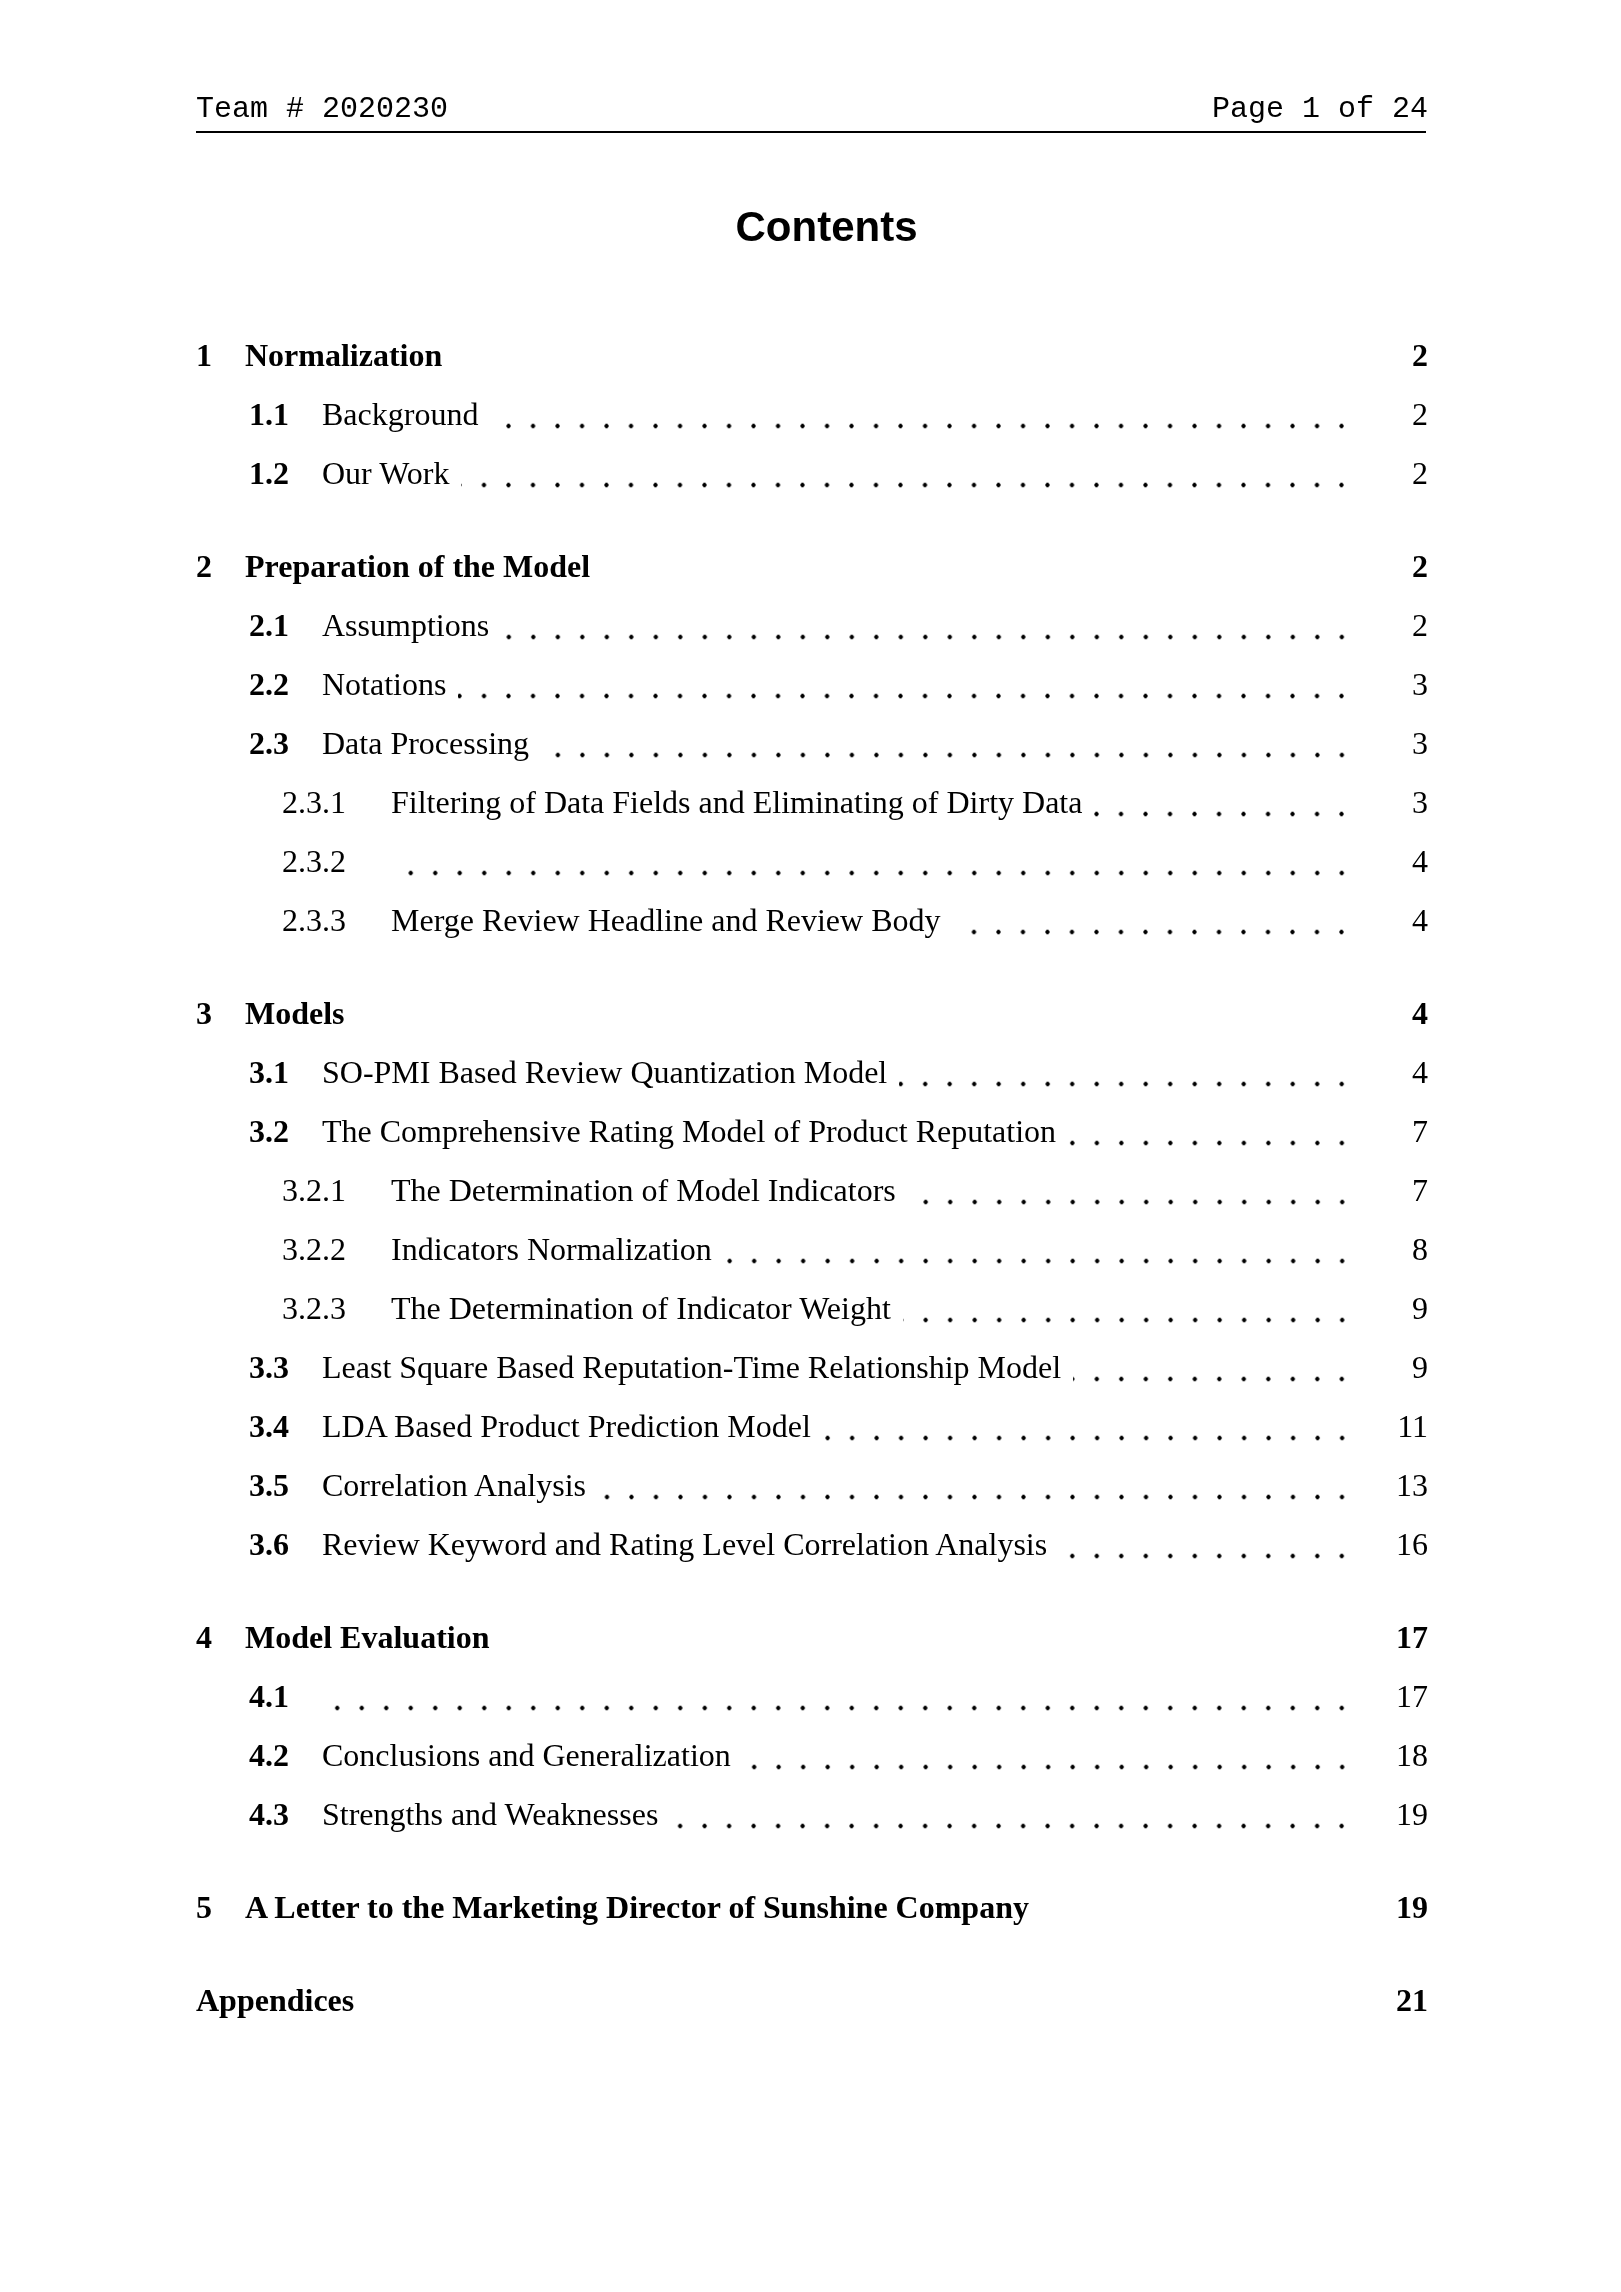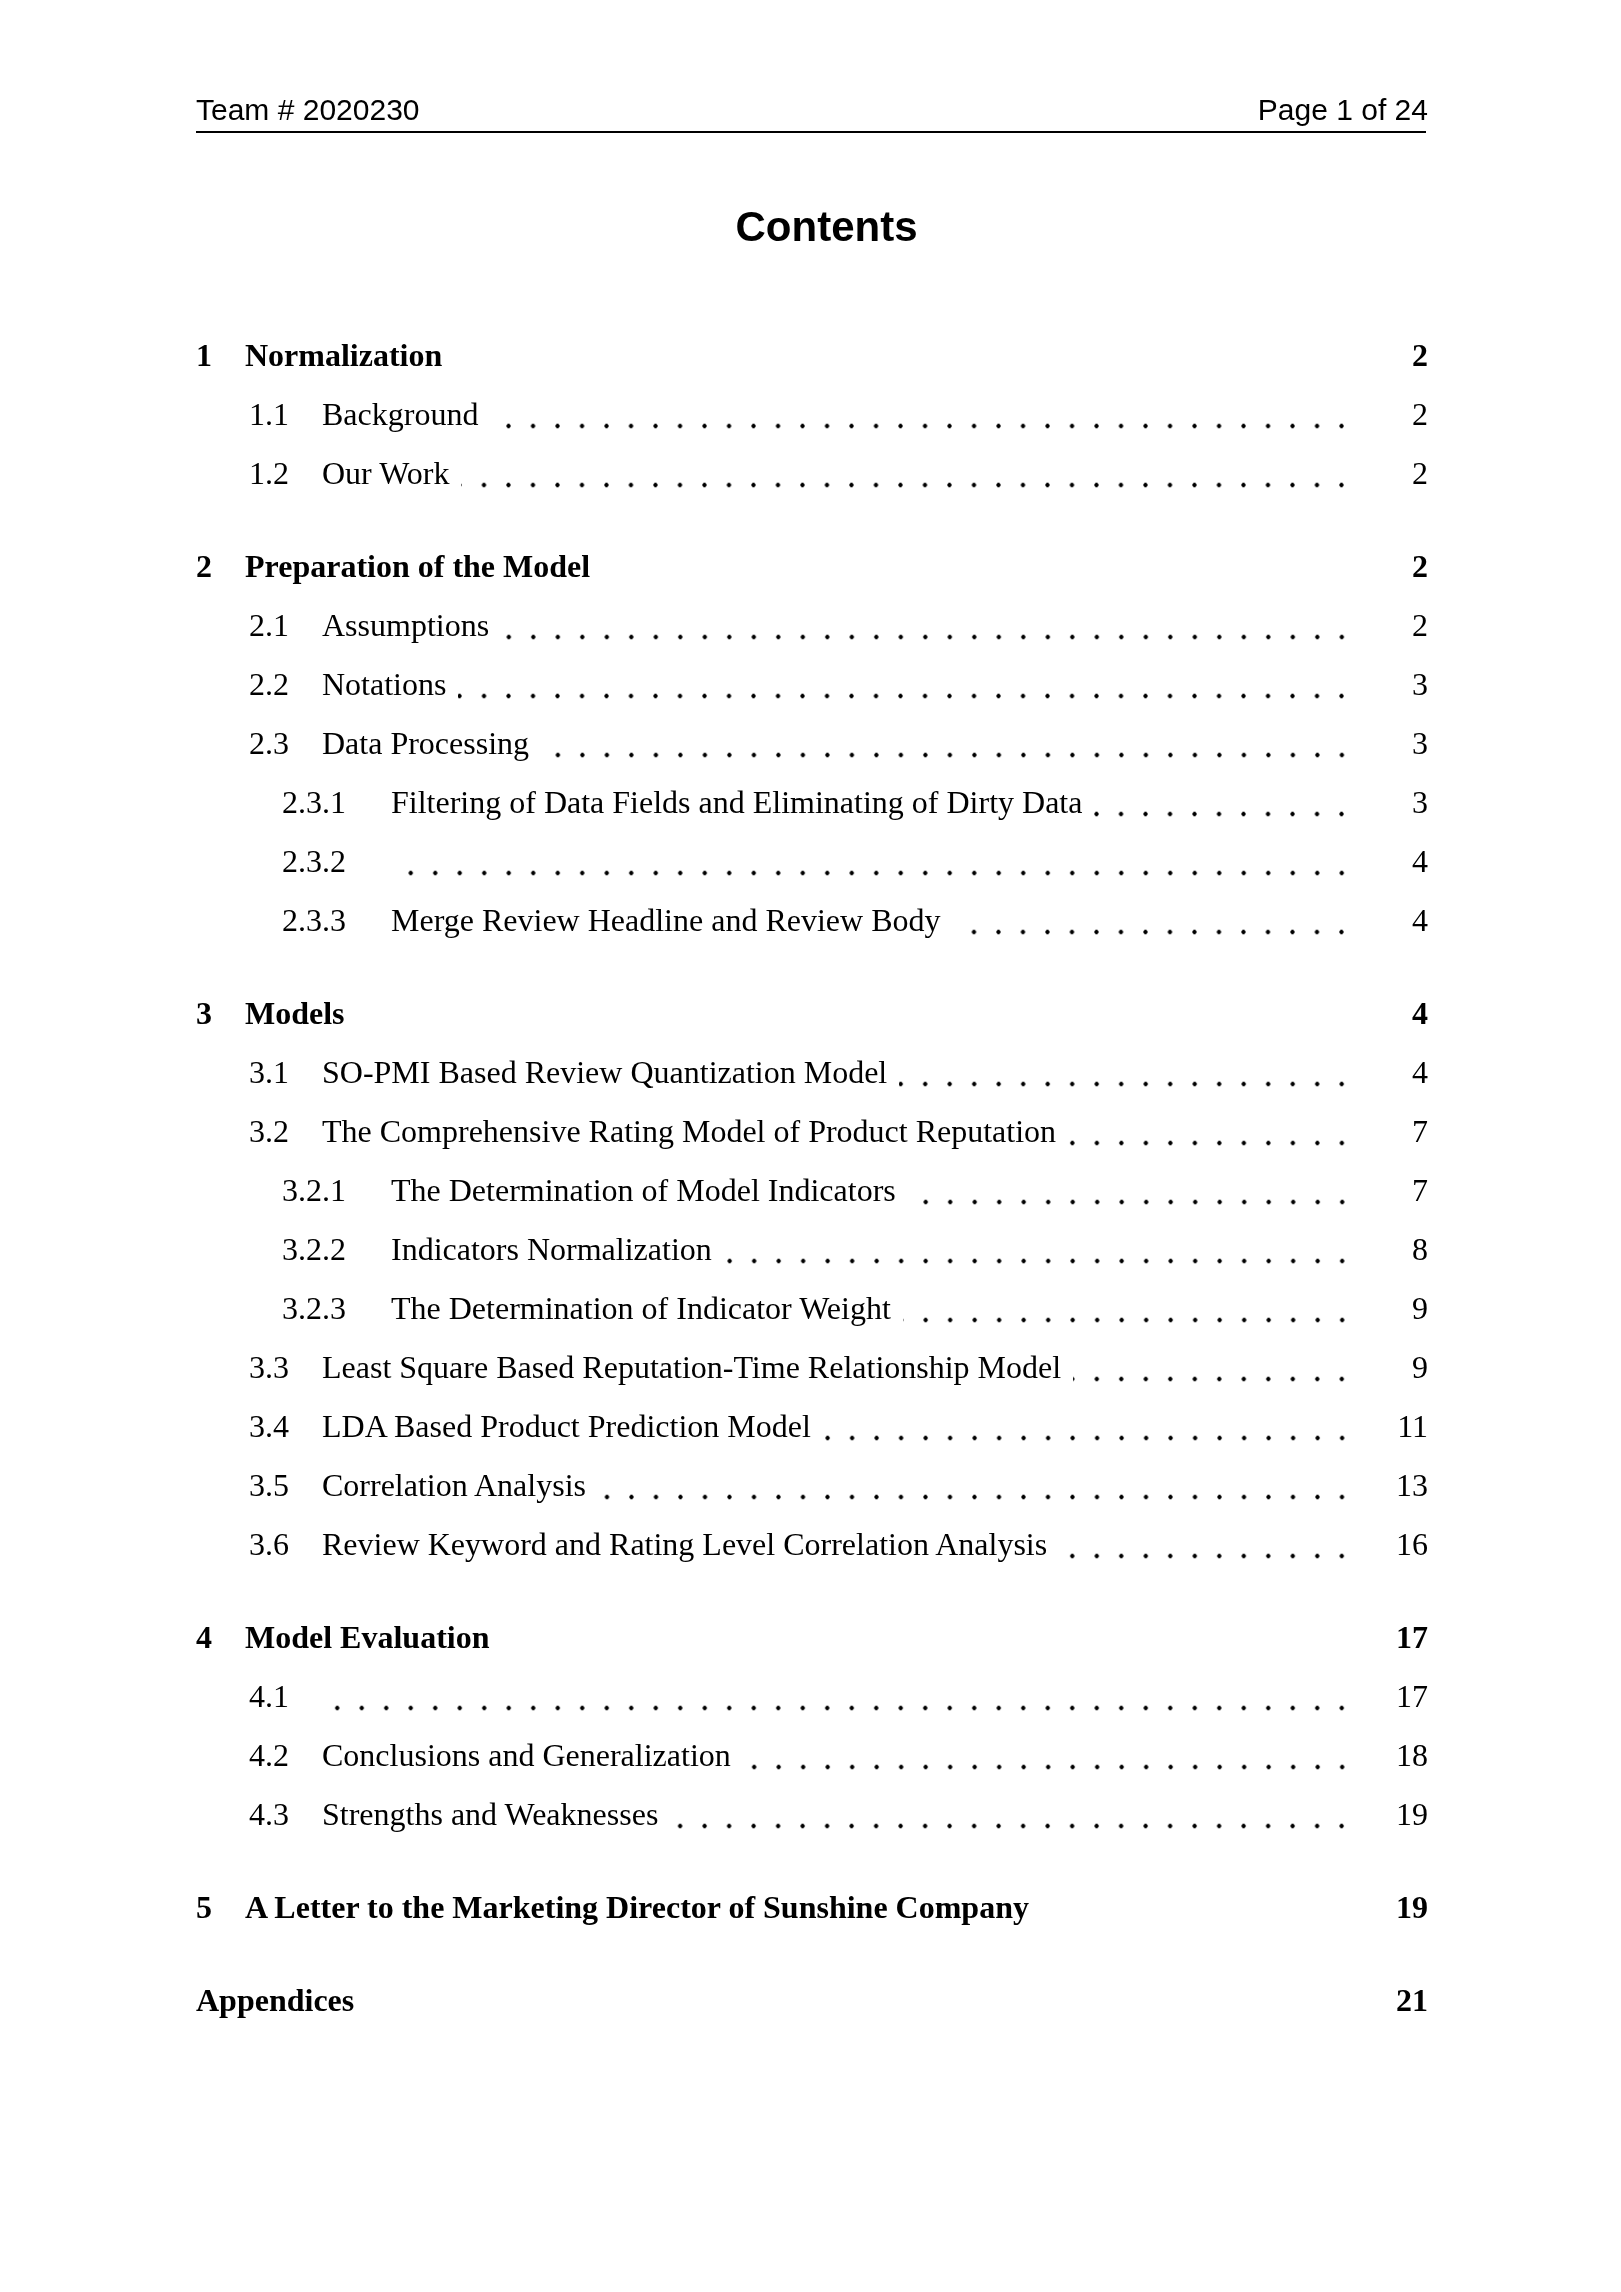--- a/index.html
+++ b/index.html
@@ -14,21 +14,21 @@
     font-family: "Liberation Serif", serif;
   }
   
   .running-header {
     position: absolute;
     left: 196px;
     top: 92px;
     width: 1232px;
     display: flex;
     justify-content: space-between;
-    font-family: Liberation Sans, sans-serif;
+    font-family: Liberation Mono, monospace;
     font-size: 30px;
     line-height: 35px;
     align-items: flex-end;
   }
   .header-rule {
     position: absolute;
     left: 196px;
     top: 131px;
     width: 1230px;
     height: 2px;
@@ -59,21 +59,21 @@
   .toc-row {
     display: flex;
     height: 59px;
     line-height: 59px;
     white-space: nowrap;
   }
   .toc-row.level1 { font-weight: bold; }
   .toc-row.level1:not(:first-child) { margin-top: 34px; }
   .toc-row .num { flex: none; }
   .toc-row.level1 .num { width: 49px; }
-  .toc-row.level2 .num { margin-left: 53px; width: 73px; }
+  .toc-row.level2 .num { margin-left: 53px; width: 73px; font-weight: bold; }
   .toc-row.level3 .num { margin-left: 86px; width: 109px; }
   .toc-row .entry-title { flex: none; padding-right: 11.8px; }
   .toc-row .leader { flex: 1 1 auto; min-width: 0; }
   .toc-row .leader.dots {
     background-image: radial-gradient(circle, #000 1.9px, rgba(0,0,0,0) 2.3px);
     background-size: 24.5px 11.8px;
     background-repeat: repeat-x;
     background-position: right 0px bottom 12.7px;
   }
   .toc-row .page-num {

